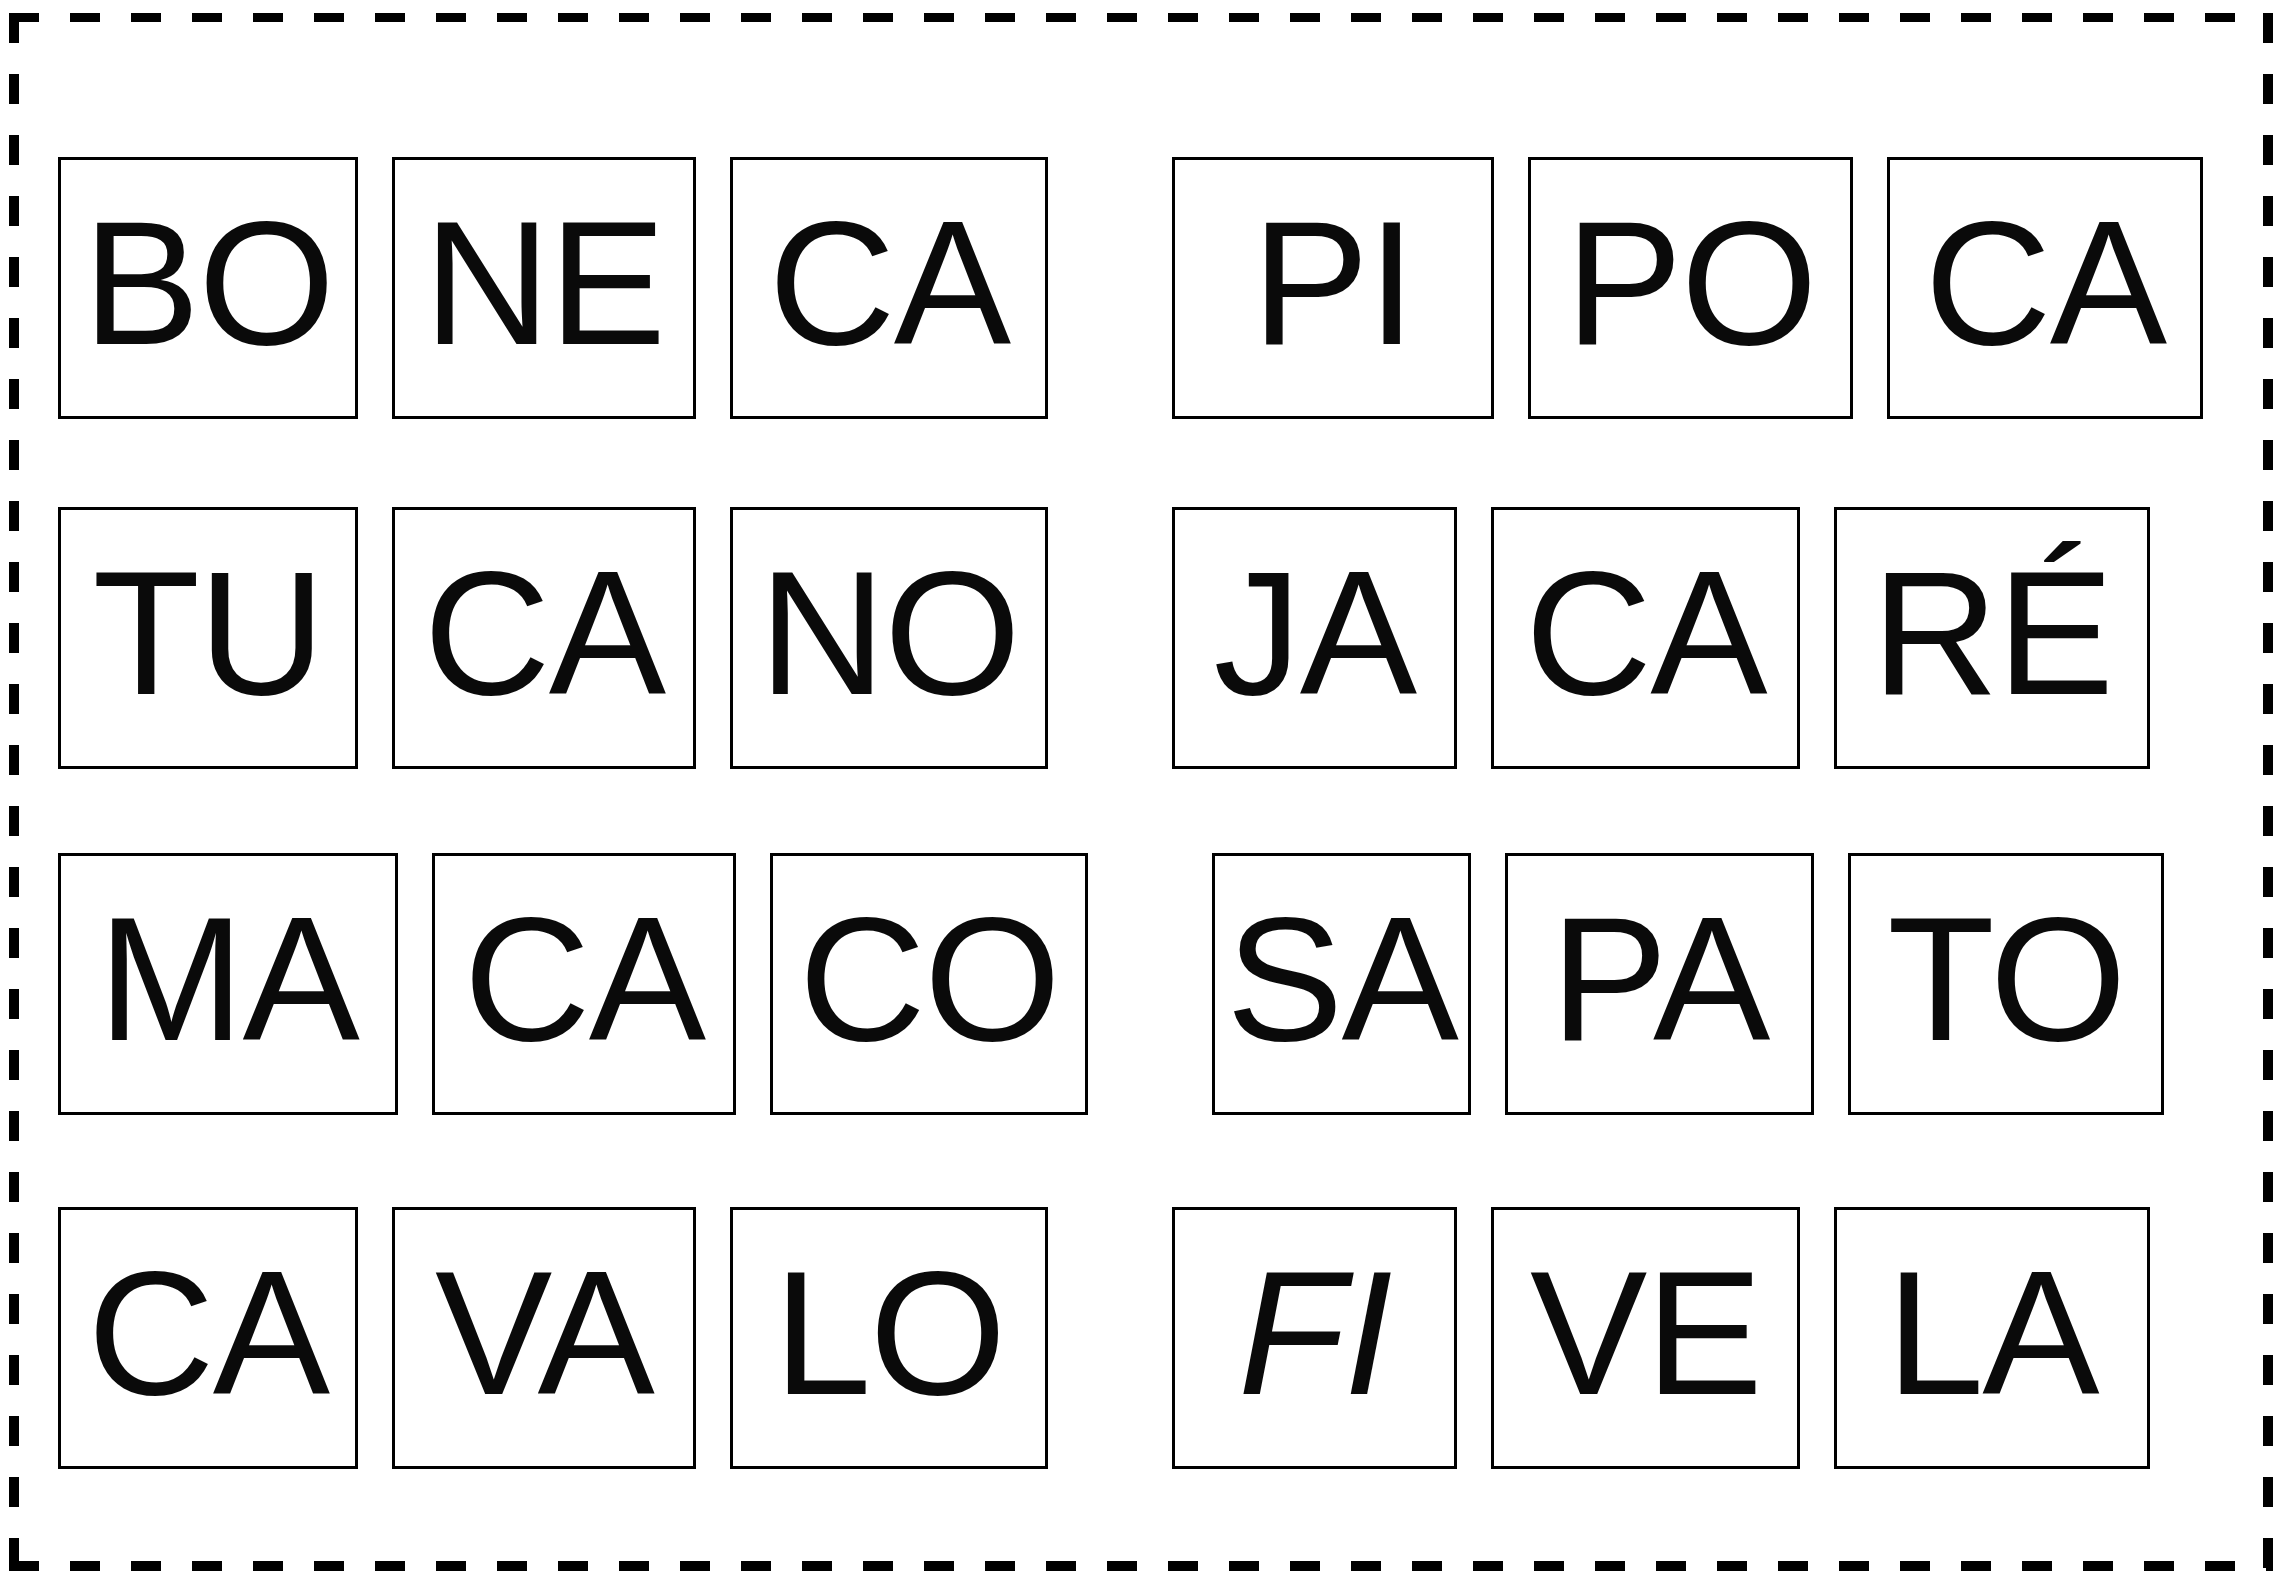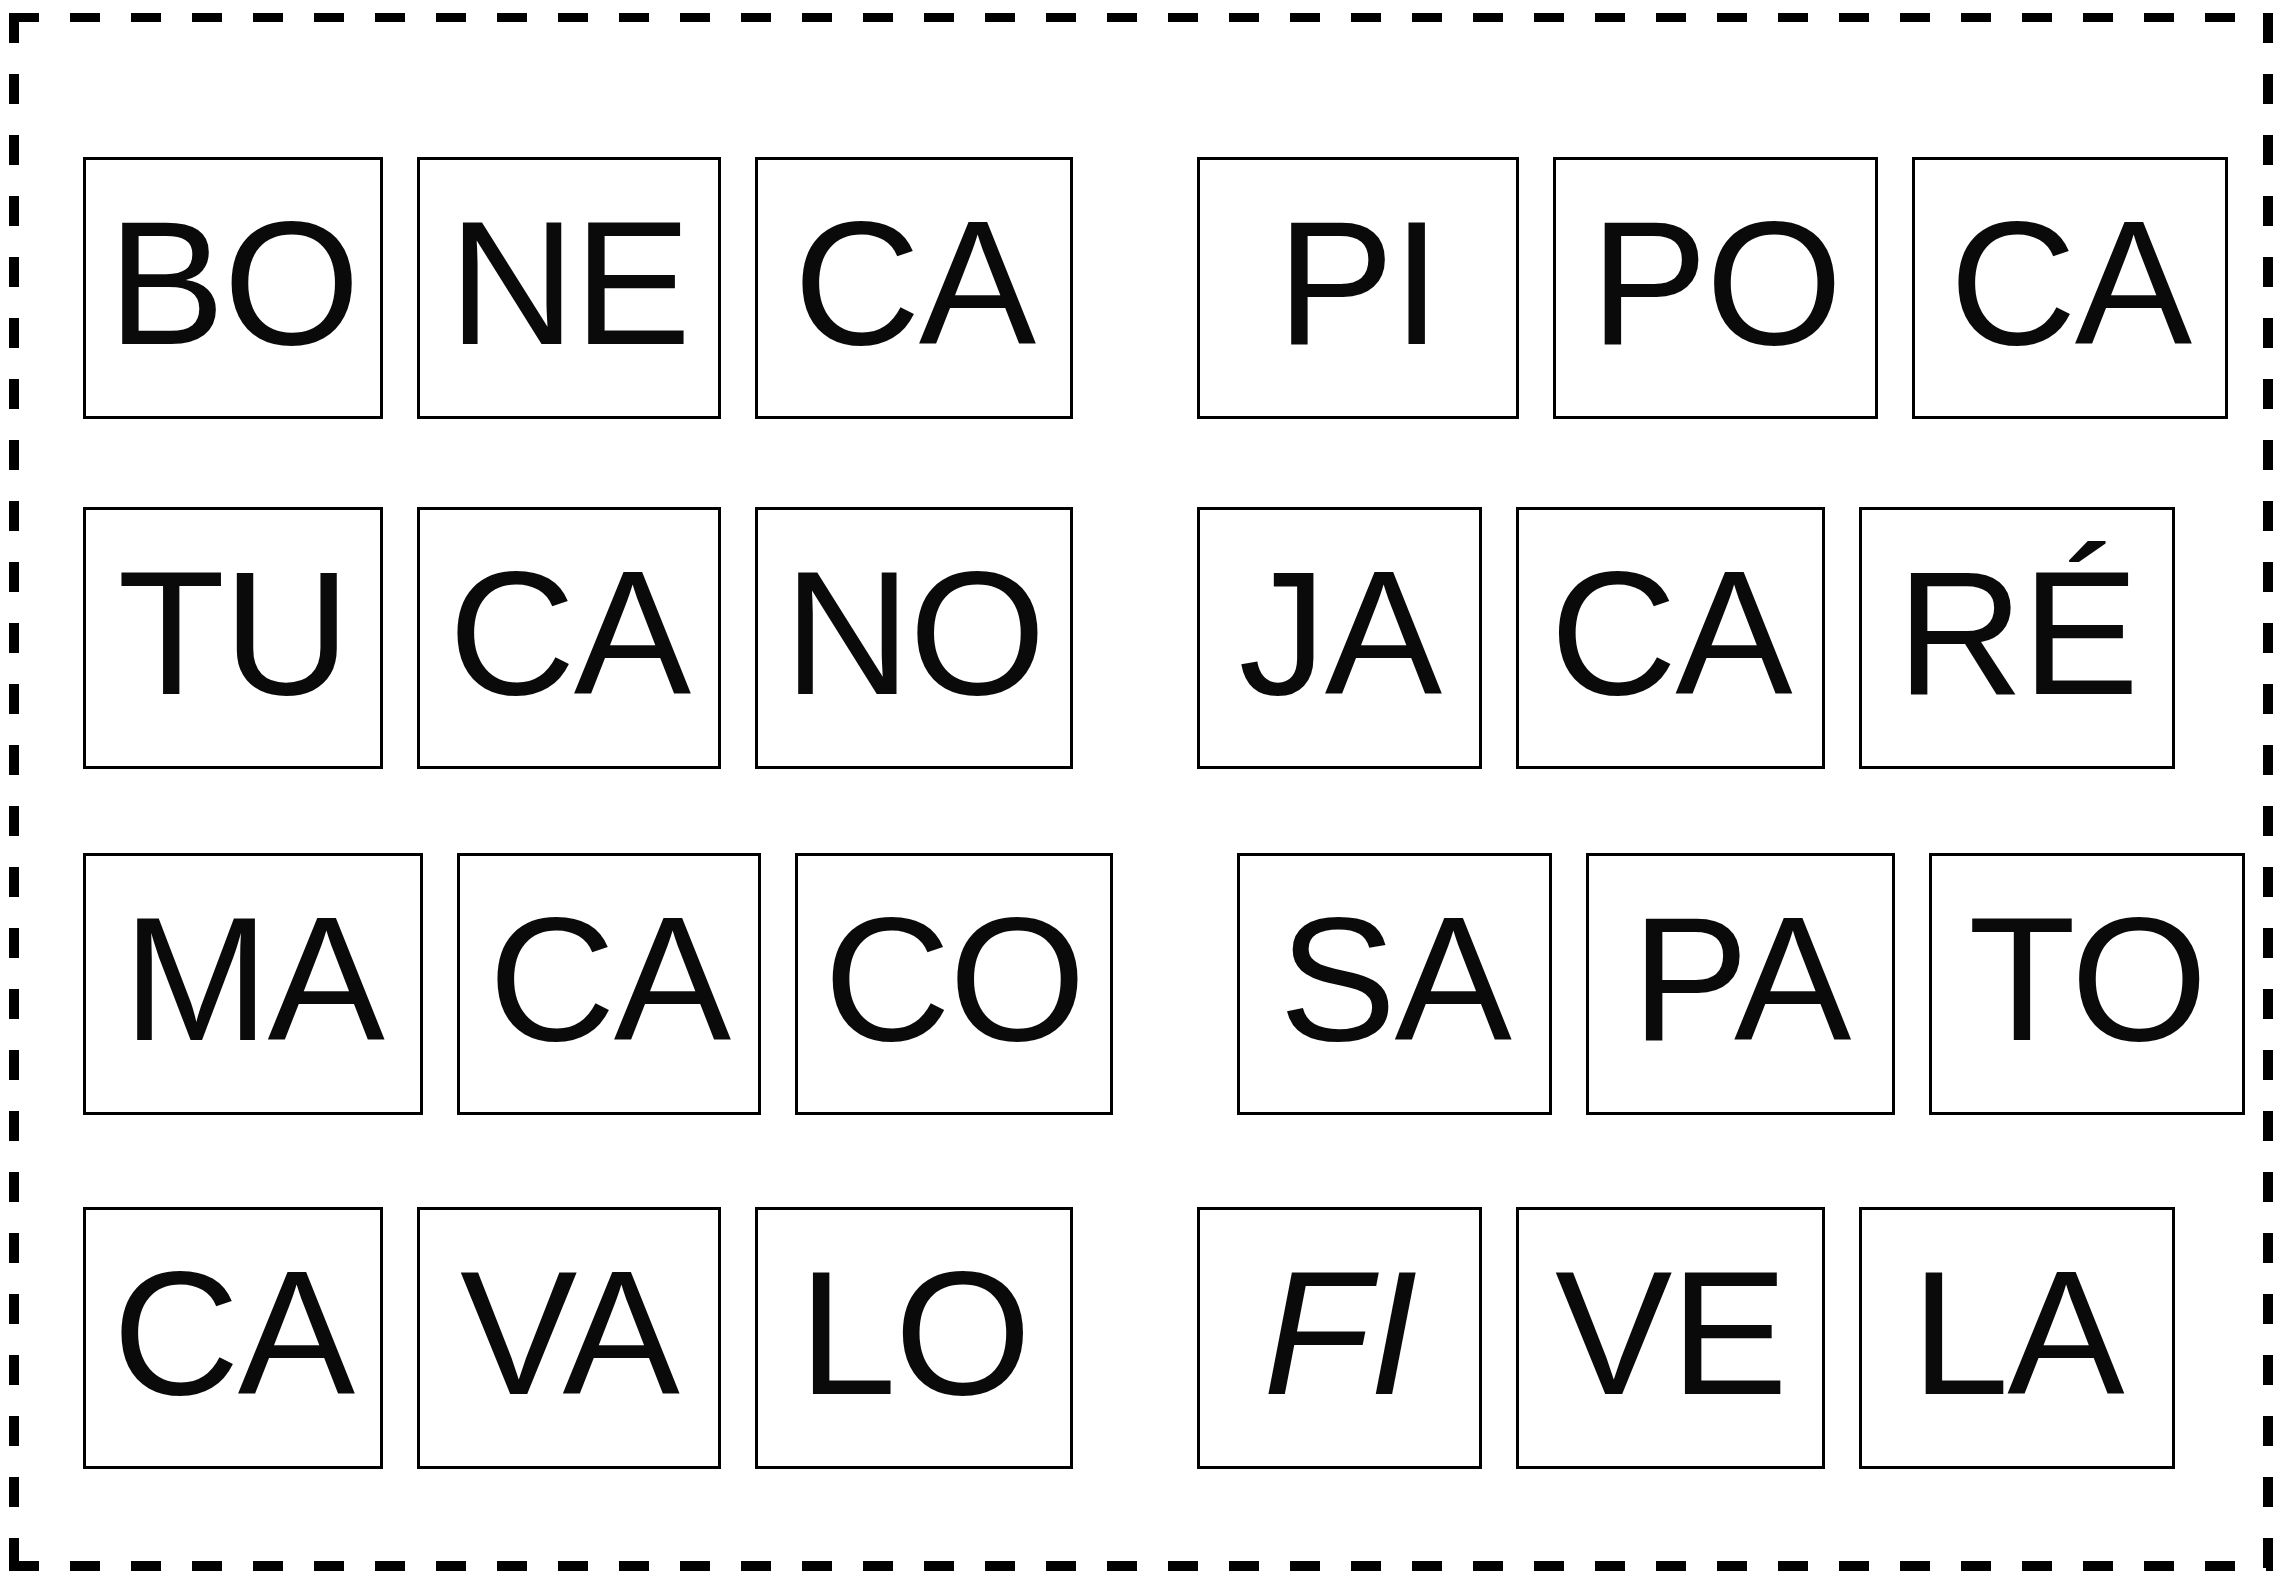--- a/index.html
+++ b/index.html
@@ -40,21 +40,21 @@
         transparent 30px, transparent 61px);
   }
   .dash-top    { left: 0;  top: 0;     width: 2264px; height: 9.9px; }
   .dash-bottom { left: 0;  bottom: 0;  width: 2264px; height: 9.9px; }
   .dash-left   { left: 0;  top: 0;     width: 9.9px;   height: 1558px; }
   .dash-right  { right: 0; top: 0;     width: 9.9px;   height: 1558px; }
 
   
   #card-grid {
     position: absolute;
-    left: 74px;
+    left: 49px;
     top: 144px;
     width: 2114px;
     height: 1321px;
   }
   .card-row {
     position: absolute;
     left: 0;
     width: 100%;
     height: 262px;
     display: flex;
@@ -147,21 +147,21 @@
     <div class="card-row r2">
       <div class="card" style="width: 340px;">
         <span class="syllable">MA</span>
       </div>
       <div class="card" style="width: 304px;">
         <span class="syllable">CA</span>
       </div>
       <div class="card group-break" style="width: 318px;">
         <span class="syllable">CO</span>
       </div>
-      <div class="card" style="width: 315px;">
+      <div class="card" style="width: 259px;">
         <span class="syllable">SA</span>
       </div>
       <div class="card" style="width: 309px;">
         <span class="syllable">PA</span>
       </div>
       <div class="card" style="width: 316px;">
         <span class="syllable">TO</span>
       </div>
     </div>
 

